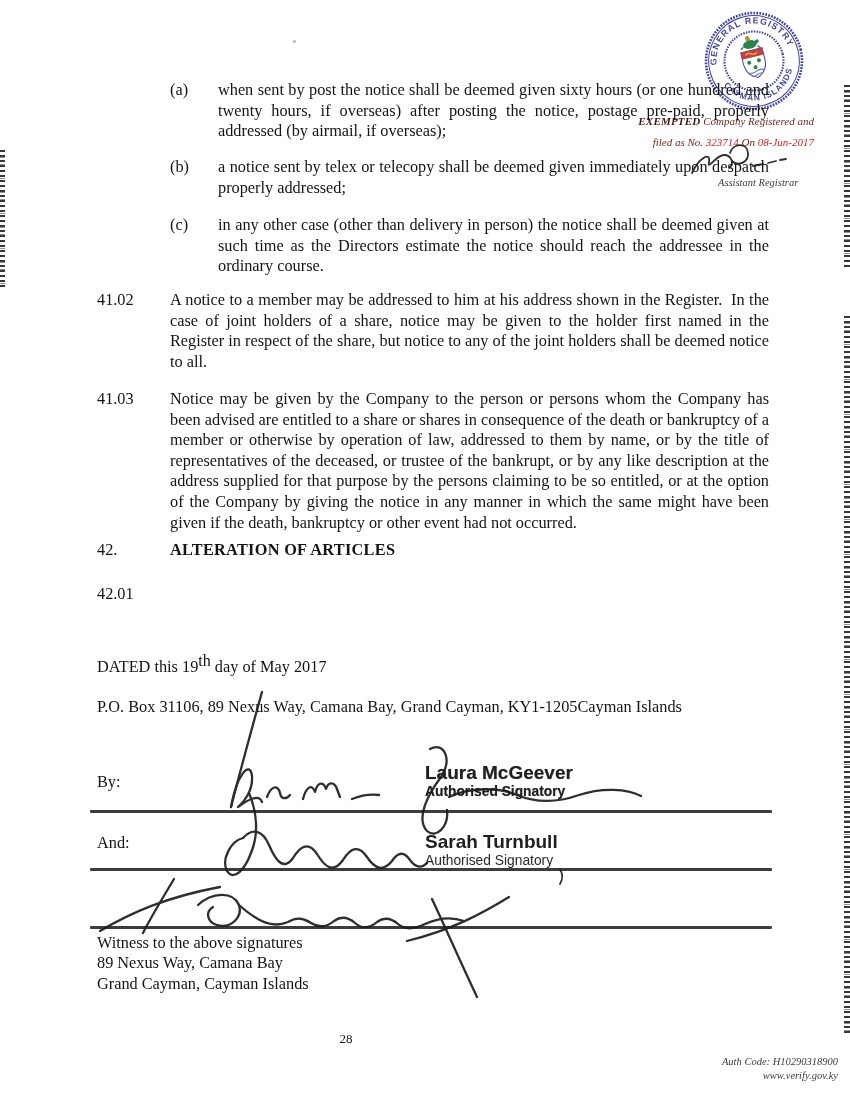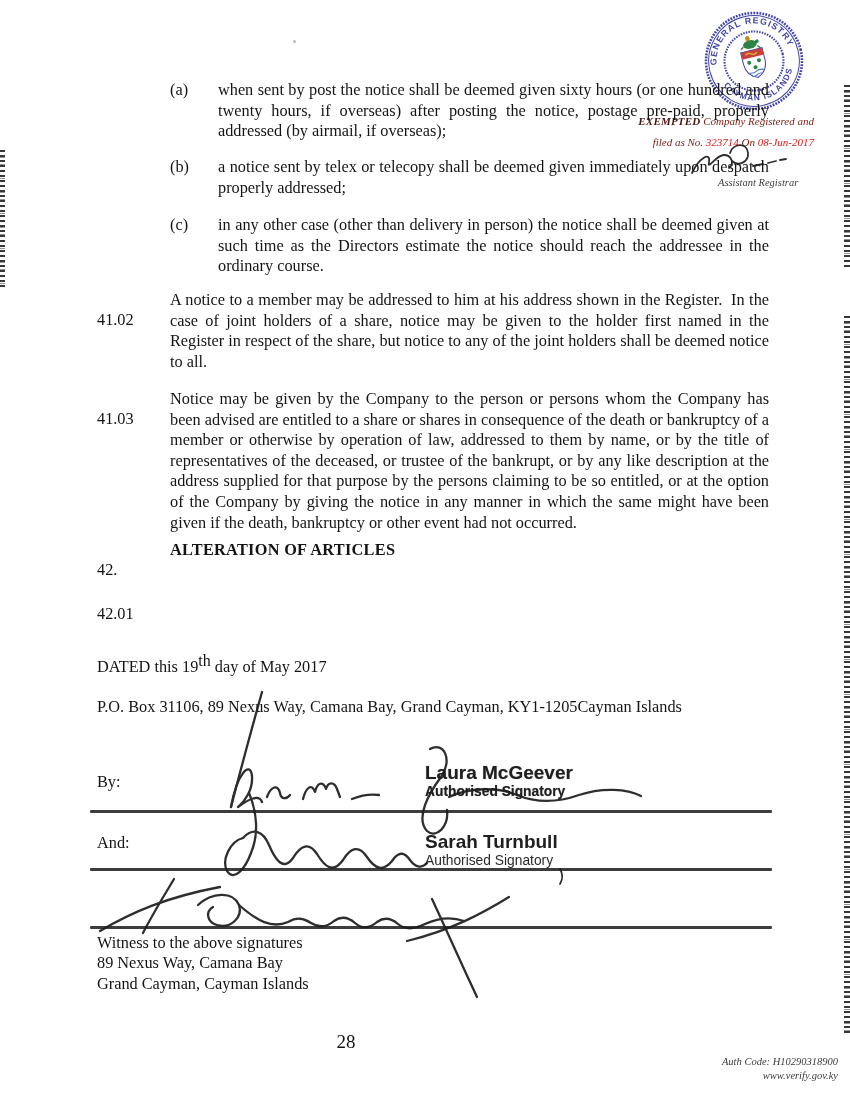--- a/index.html
+++ b/index.html
@@ -4,21 +4,21 @@
 <style>
   html,body{margin:0;padding:0;background:#fff;}
   .page{position:relative;width:850px;height:1100px;background:#ffffff;overflow:hidden;
         font-family:"Liberation Serif","DejaVu Serif",serif;color:#141414;}
   .abs{position:absolute;}
   .body-text{font-size:16.3px;line-height:20.6px;text-align:justify;}
   .clause{left:170px;width:599px;}
   .clause .label{position:absolute;left:0;top:0;}
   .clause .text{margin-left:48px;width:551px;}
   .section{left:97px;width:672px;}
-  .section .num{position:absolute;left:0;top:0;margin-top:20px;}
+  .section .num{position:absolute;left:0;top:0;}
   .section .text{margin-left:73px;width:599px;}
   .heading{font-weight:bold;letter-spacing:.3px;}
   .sig-line{position:absolute;left:90px;width:682px;height:3px;background:#3d3d3d;border-radius:1px;}
   .stamp-names{font-family:"Liberation Sans","DejaVu Sans",sans-serif;}
   .name-bold{font-weight:bold;font-size:19px;color:#1f1f1f;}
   .name-reg{font-size:13.8px;color:#2a2a2a;}
   .smudge{text-shadow:0 0 1px rgba(40,40,40,.55);}
   .stamp-red-line{font-style:italic;font-size:11px;color:#7a2518;white-space:nowrap;text-align:right;}
   .stamp-red-line .red{color:#d42020;}
   .stamp-red-line .boldcap{font-weight:bold;font-style:italic;color:#46150f;letter-spacing:.2px;margin-left:32px;}
@@ -134,21 +134,21 @@
   </div>
   <div class="sig-line" style="top:868px;"></div>
 
   <div class="sig-line" style="top:926px;"></div>
   <div class="abs body-text" style="left:97px;top:933px;line-height:20.3px;text-align:left;">
     <div>Witness to the above signatures</div>
     <div>89 Nexus Way, Camana Bay</div>
     <div>Grand Cayman, Cayman Islands</div>
   </div>
 
-  <div class="abs" style="left:0;top:1031px;width:692px;text-align:center;font-size:19px;">28</div>
+  <div class="abs" style="left:0;top:1031px;width:692px;text-align:center;font-size:13px;">28</div>
   <div class="abs footer-auth" style="right:12px;top:1055px;">
     <div>Auth Code: H10290318900</div>
     <div>www.verify.gov.ky</div>
   </div>
 
   <svg class="overlay" width="850" height="1100" viewBox="0 0 850 1100" fill="none" stroke="#1d1d1d" stroke-width="2.3" stroke-linecap="round" stroke-linejoin="round" opacity="0.92">
     <g stroke-width="1.8">
       <path d="M 692,173 C 699,158 711,151 709,162 C 707,171 716,155 724,155 C 731,155 735,163 729,168"></path>
       <path d="M 730,153 C 733,143 747,142 748,153 C 749,162 738,167 732,161"></path>
       <path d="M 753,166 L 763,164 M 768,163 L 776,161 M 780,160 L 786,159"></path>

